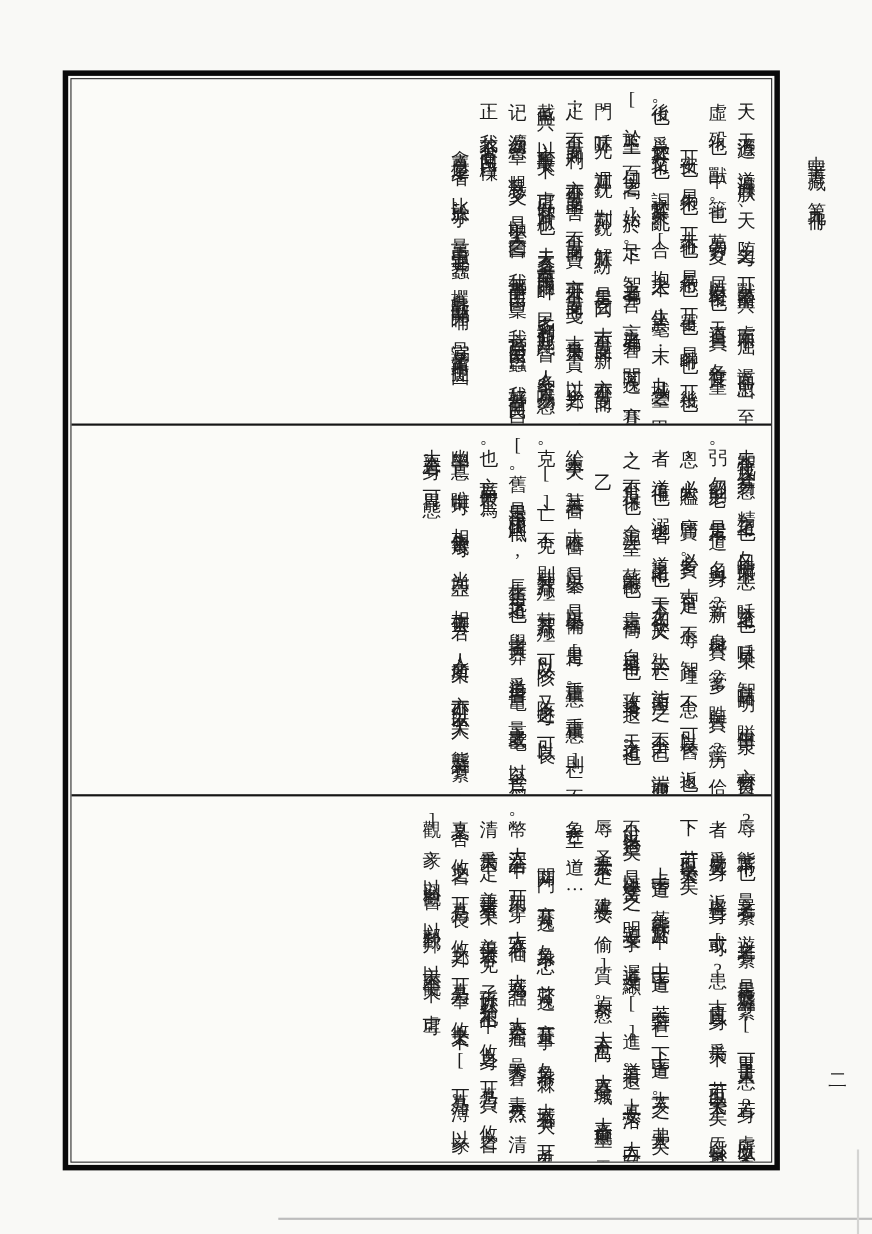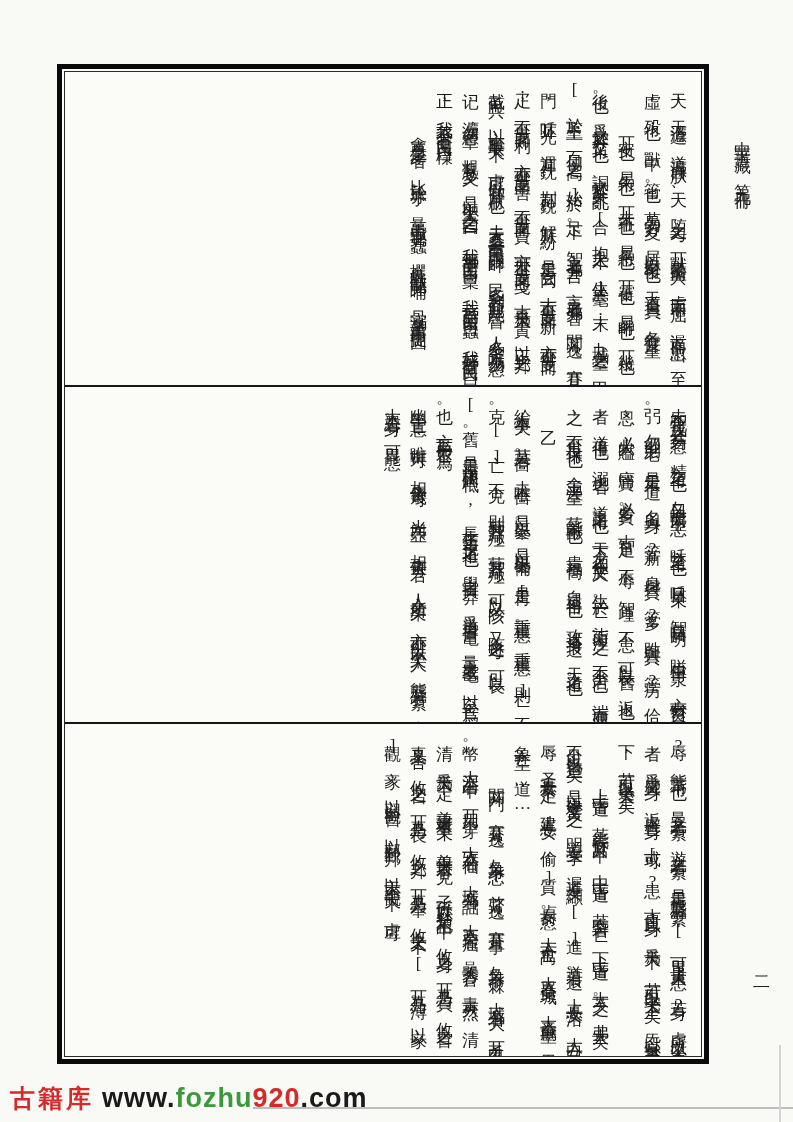--- a/index.html
+++ b/index.html
@@ -96,20 +96,17 @@
 
       <section class="band band-3">
         <p class="ind-0">辱?態爲下也,曼之若纍,遊之若纍,是胃態辱辱纍。[可胃貴大患]若身?虗所以又大患者,爲虗又身;返虗亡身,或可[患?古貴以身]爲天下,若可以宅天下矣;㤅以身爲天下,若可以迲天下矣。</p>
         <p class="ind-2">上士昏道,堇能行於丌中;中士昏道,若昏若亡;下士昏道,大芺之。弗大芺,不足以爲道矣。是以建言又之:明道女孛,遲道女纈,[進]道若退。上惪女浴,大白女辱,圣惪女不足,建惪女[偷,質]貞女愈。大方亡禺,大器曼城,大音鳸聖,天象亡坓,道……</p>
         <p class="ind-2">閟丌門,賽丌逸,夂身不孞。啓丌逸,賽丌事,夂身不棘。大城若夬,丌甬不幣。大涅若中,丌用不穿。大攷若仙,大城若詘,大槀若屈。喿秀蒼,青秀然,清清,爲天下定。善建者不杲,善保者不兌,子孫以丌祭祀不中。攸之身,丌惪乃貞;攸之窅,丌惪又舍;攸之習,丌惪乃長;攸之邦,丌惪乃奉;攸之天下,[丌惪乃溥。以豙觀]豙,以習觀習,以邦觀邦,以天下觀天下。虗可</p>
       </section>
 
     </div>
   </div>
 
-  <div class="watermark">
-    <span class="wm-cn" style="color:#d42a2a">古籍库</span><span class="wm-url" style="color:#1a1a1a">www.</span><span class="wm-url" style="color:#3a9a3a">fozhu</span><span class="wm-url" style="color:#d42a2a">920</span><span class="wm-url" style="color:#1a1a1a">.com</span>
-  </div>
 
   <div class="edge-line-bottom"></div>
   <div class="edge-line-right"></div>
 
 </div>
 
 </body></html>

